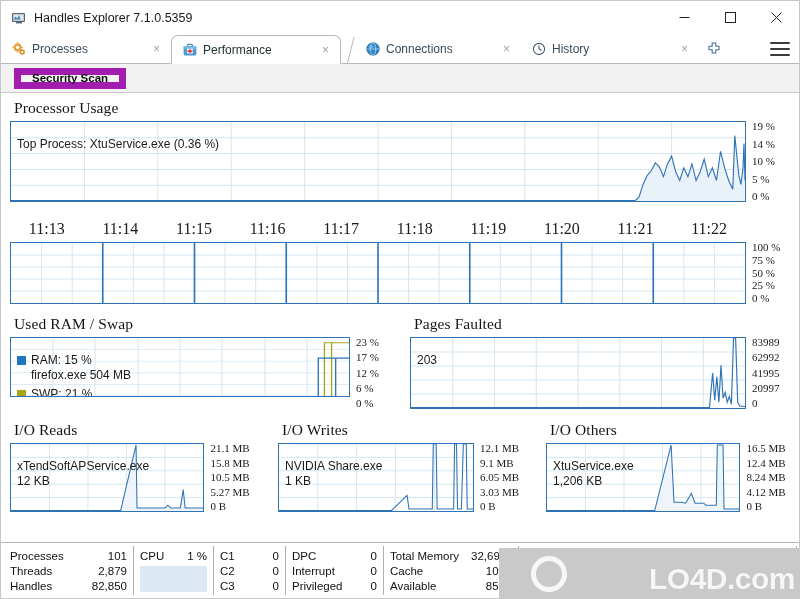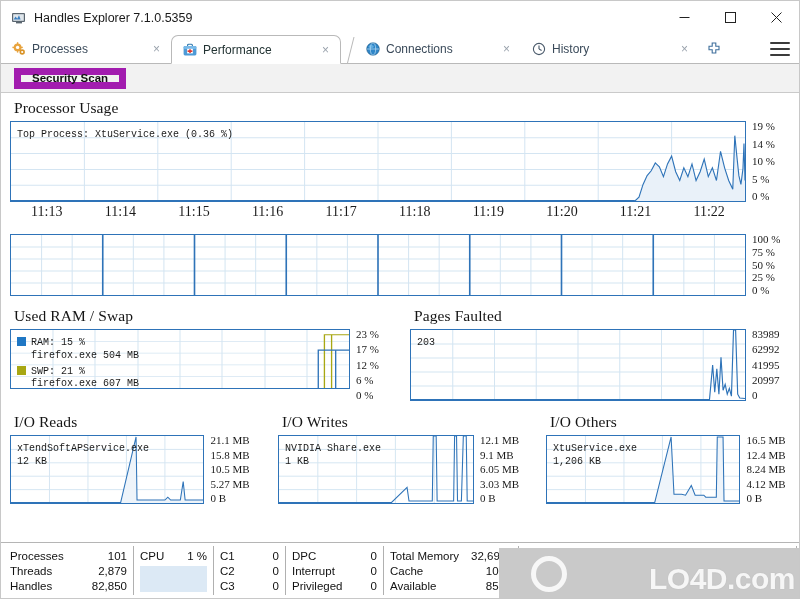--- a/index.html
+++ b/index.html
@@ -172,30 +172,30 @@
     display: flex;
     flex-direction: column;
     justify-content: space-between;
     padding-left: 6px;
     white-space: nowrap;
   }
   .axis span { line-height: 1; display:block; }
   .xaxis {
     display: flex;
     font-family: "Liberation Serif", serif;
-    font-size: 14px;
+    font-size: 16px;
     color: #1a1a1a;
-    padding-top: 2px;
+    padding-top: 18px;
   }
   .xaxis span { flex: 1 1 0; text-align: center; }
   .ovl {
     position: absolute;
-    top: 7px; left: 6px;
-    font-family: Liberation Mono, monospace;
-    font-size: 10px;
+    top: 15px; left: 6px;
+    font-family: Liberation Sans, sans-serif;
+    font-size: 12px;
     color: #1a1a1a;
     line-height: 1.28;
     z-index: 4;
     white-space: nowrap;
   }
   .ovl .sw {
     display: inline-block;
     width: 9px; height: 9px;
     vertical-align: -1px;
     margin-right: 5px;
@@ -417,21 +417,21 @@
       </div>
       <div class="axis" style="height:81px; width:44px;">
         <span>19 %</span>
         <span>14 %</span>
         <span>10 %</span>
         <span>5 %</span>
         <span>0 %</span>
       </div>
     </div>
 
-    <div class="graphwrap" style="margin-top:14px;">
+    <div class="graphwrap" style="margin-top:4px;">
       <div style="flex:1 1 auto;">
         <div class="graphbox" style="height:62px;">
           <svg width="100%" height="100%" viewBox="0 0 720 62" preserveAspectRatio="none" style="display:block">
             <g stroke="#d4e5f2" stroke-width="1">
               <line x1="0" y1="12.4" x2="720" y2="12.4"></line>
                 <line x1="0" y1="24.8" x2="720" y2="24.8"></line>
               <line x1="0" y1="37.2" x2="720" y2="37.2"></line>
                 <line x1="0" y1="49.6" x2="720" y2="49.6"></line>
               <line x1="30" y1="0" x2="30" y2="62"></line>
                 <line x1="60" y1="0" x2="60" y2="62"></line>

